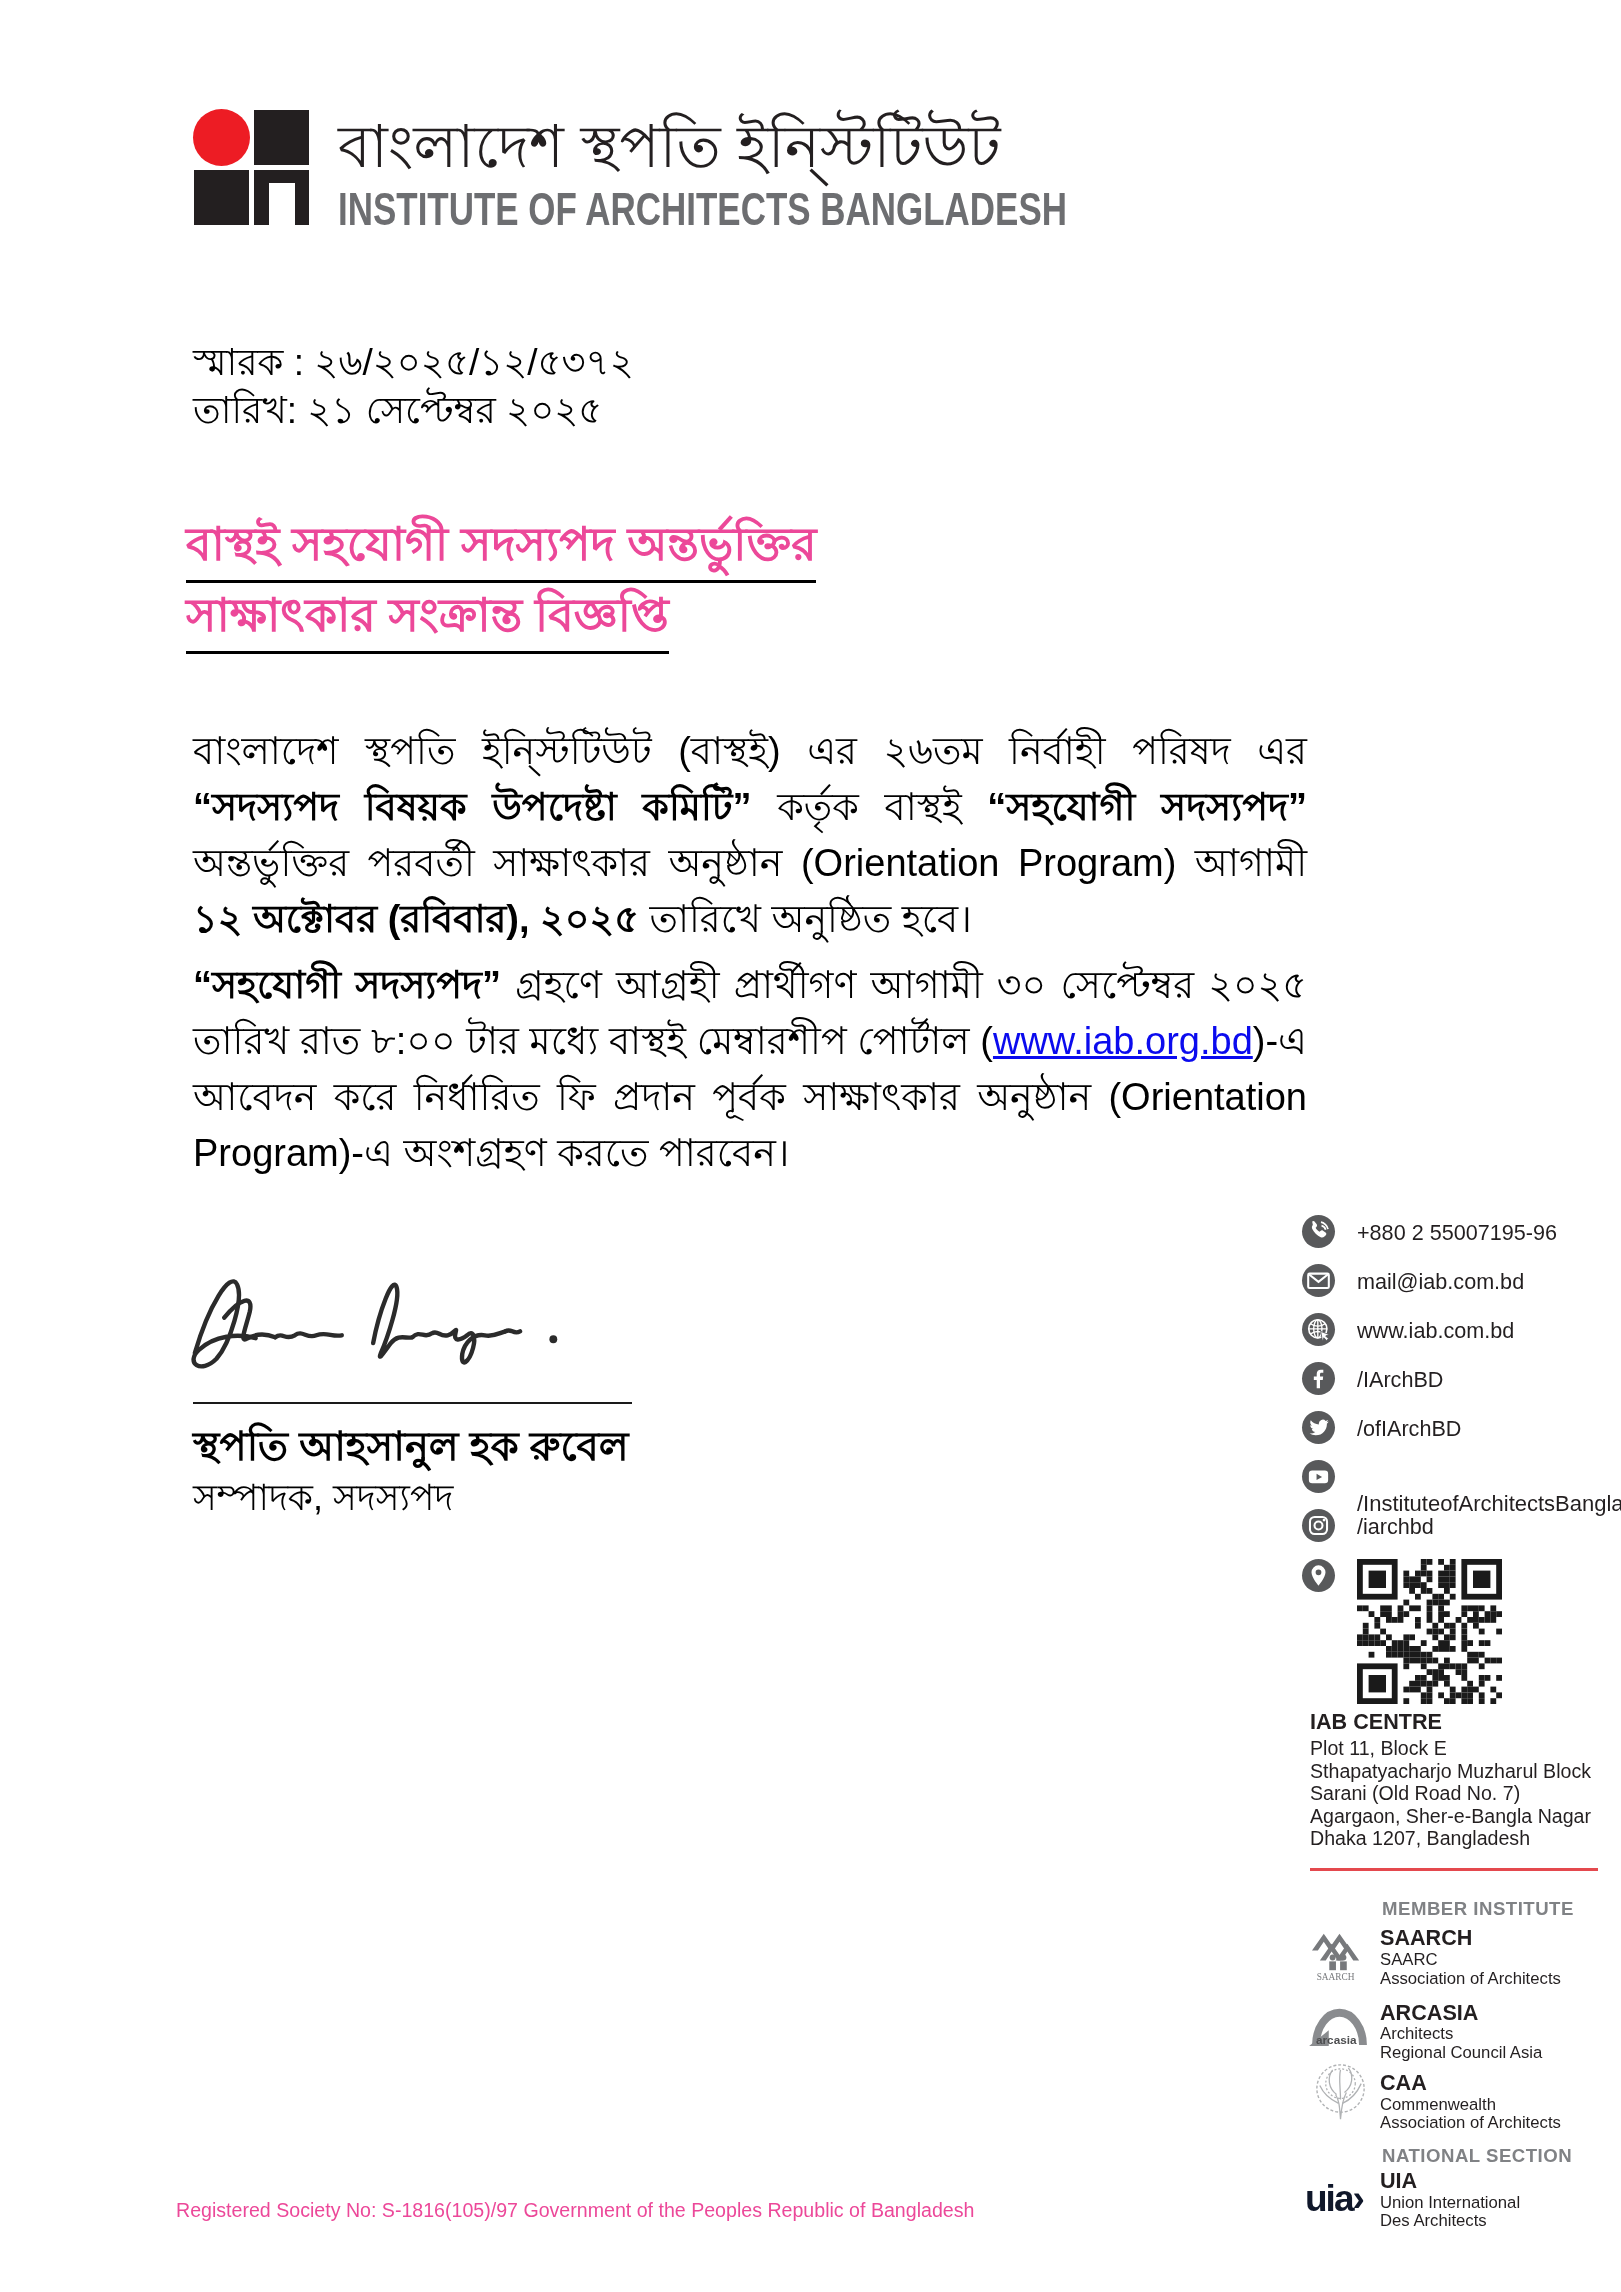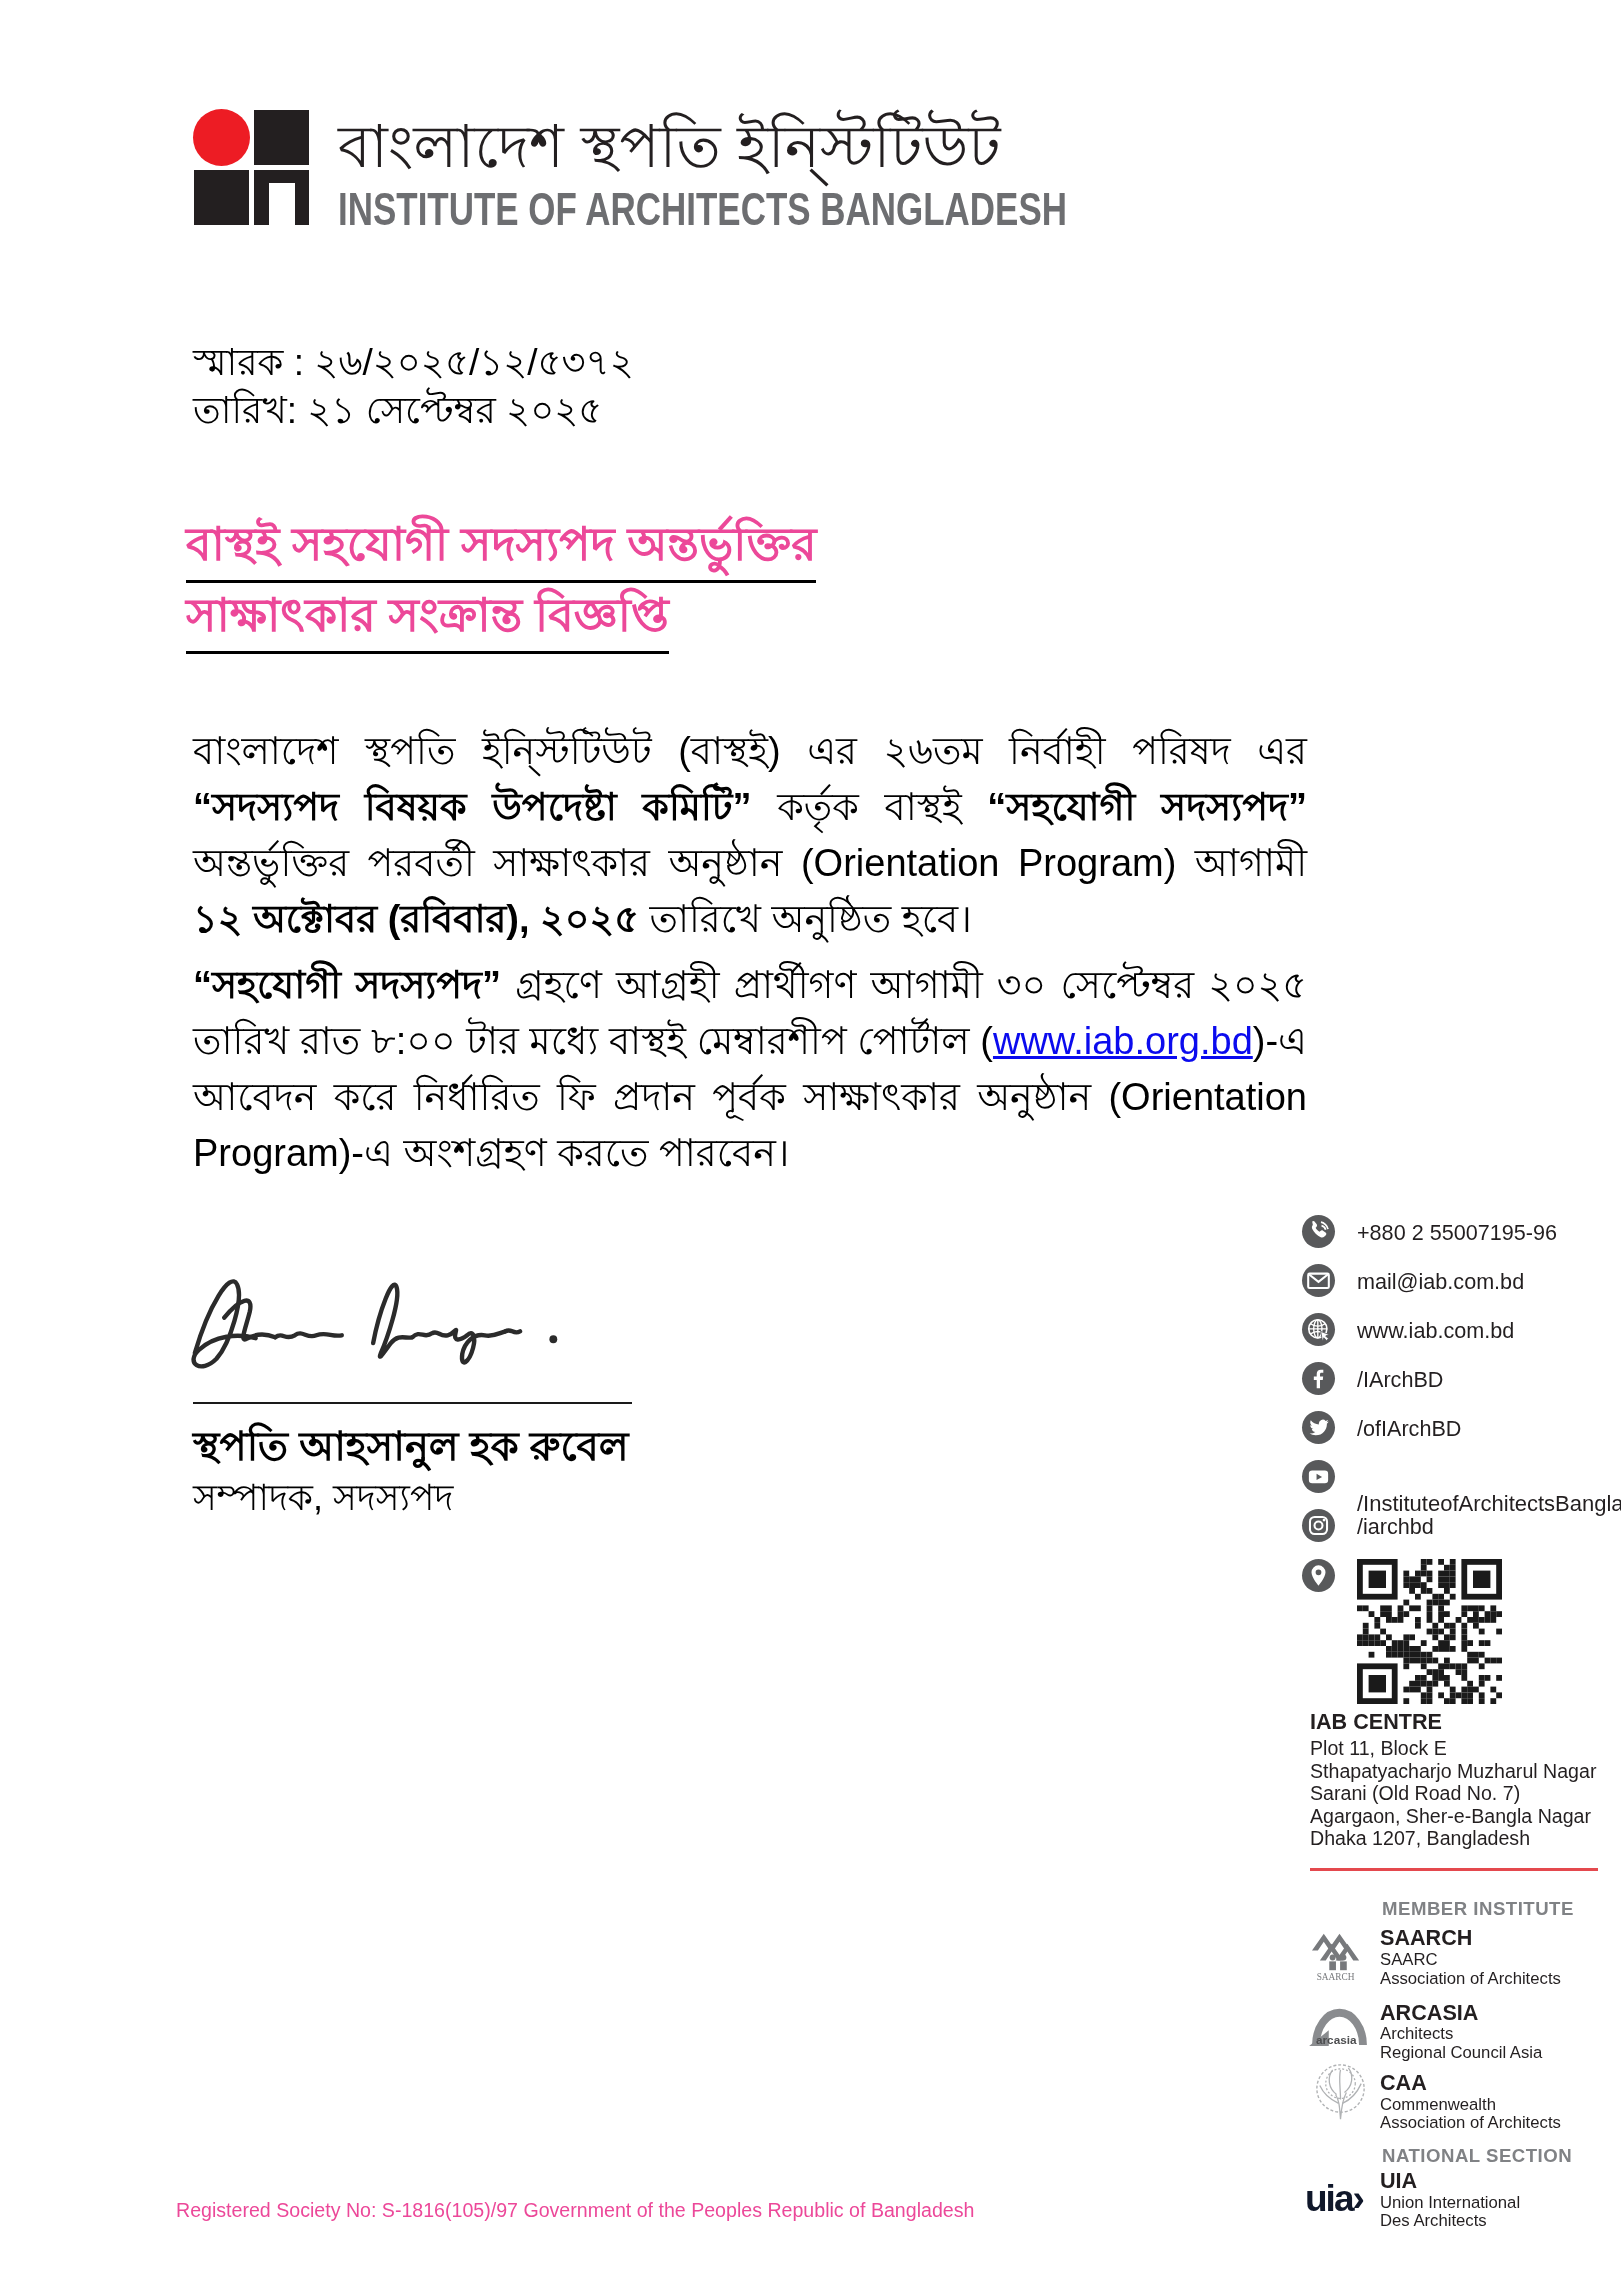--- a/index.html
+++ b/index.html
@@ -388,21 +388,21 @@
       <rect x="114" y="6" width="30" height="30" fill="#fff"></rect>
       <rect x="120" y="12" width="18" height="18" fill="#1a1a1a"></rect>
       <rect x="0" y="108" width="42" height="42" fill="#1a1a1a"></rect>
       <rect x="6" y="114" width="30" height="30" fill="#fff"></rect>
       <rect x="12" y="120" width="18" height="18" fill="#1a1a1a"></rect>
     </svg>
 
   <div class="abs addr-title">IAB CENTRE</div>
   <div class="abs addr-lines">
     <div>Plot 11, Block E</div>
-    <div>Sthapatyacharjo Muzharul Nagar</div>
+    <div>Sthapatyacharjo Muzharul Block</div>
     <div>Sarani (Old Road No. 7)</div>
     <div>Agargaon, Sher-e-Bangla Nagar</div>
     <div>Dhaka 1207, Bangladesh</div>
   </div>
   <div class="abs red-rule"></div>
 
   <div class="aff-head" style="top:1898px">MEMBER INSTITUTE</div>
 
   <svg class="aff-logo" style="top:1925px" width="63" height="57" viewBox="0 0 64 58">
     <g fill="#77797c">

